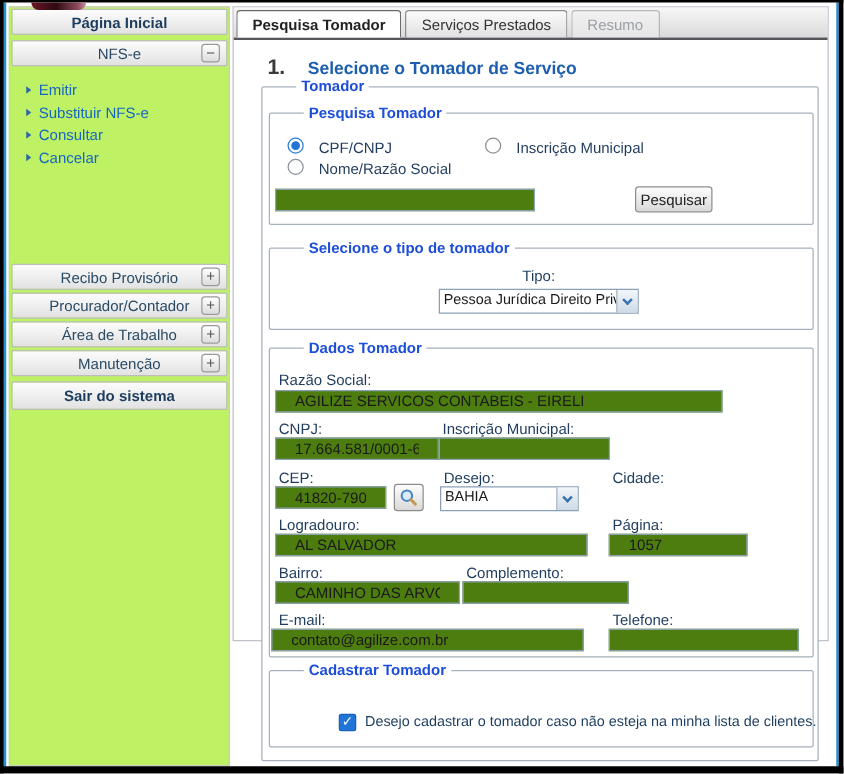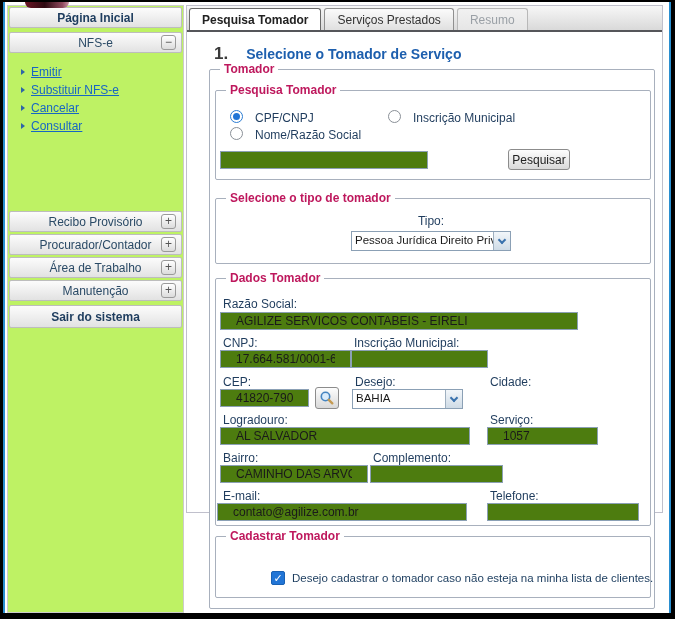--- a/index.html
+++ b/index.html
@@ -30,21 +30,21 @@
   .acc-header { position:relative; margin:2px 1px 0; height:21px;
     background:linear-gradient(#fcfcfc,#e2e2e2); border:1px solid #bdbdbd; border-radius:2px;
     display:flex; align-items:center; justify-content:center;
     font-size:12px; color:#2a4a66; cursor:pointer; }
   .acc-header.first { margin-top:4px; }
   .acc-btn { position:absolute; right:5px; top:2px; width:15px; height:15px;
     border:1px solid #9a9a9a; border-radius:3px; background:linear-gradient(#ffffff,#dcdcdc);
     font-size:12px; line-height:12px; text-align:center; color:#555; cursor:pointer; }
   .menu-body { height:156px; padding:10px 0 0 13px; }
   .menu-item { display:flex; align-items:center; height:18px; font-size:12px;
-    color:#1766c4; cursor:pointer;text-decoration:underline; }
+    color:#1766c4; cursor:pointer; }
   .tri { width:0; height:0; border-left:4px solid #2e65a8; border-top:3px solid transparent;
     border-bottom:3px solid transparent; margin-right:6px; }
   .exit { margin-top:4px; height:23px; }
 
   
   .main { position:absolute; left:186px; top:5px; width:477px; height:508px;
     background:#fff; border:1px solid #c0c0cc; }
   .tabstrip { height:26px; background:linear-gradient(#f7f7f7,#d9d9d9);
     border-bottom:2px solid #55565a; display:flex; align-items:flex-end; padding-left:2px; }
   .tab { padding:4px 12px 3px; font-size:12px; color:#333; border:1px solid #8f8f8f;
@@ -53,22 +53,22 @@
   .tab.active { background:#fff; font-weight:bold; color:#222; border-color:#6a6a6a; }
   .tab.disabled { color:#9aa0a6; background:linear-gradient(#f1f1f1,#e6e6e6);
     border-color:#b8b8b8; cursor:default; }
 
   .step { position:absolute; left:27px; top:38px; white-space:nowrap; }
   .step-num { font-size:17px; font-weight:bold; color:#3a3a3a; }
   .step-title { font-size:14px; font-weight:bold; color:#1d5fae; margin-left:18px; }
 
   
   .fs { position:absolute; border:1px solid #a8b0bd; border-radius:2px; background:#fff; }
-  .legend { position:absolute; top:-8px; left:10px; background:#fff; padding:0 4px;
-    font-size:12px; font-weight:bold; color:#be185d; white-space:nowrap; }
+  .legend { position:absolute; top:-8px; left:27px; background:#fff; padding:0 4px;
+    font-size:12px; font-weight:bold; color:#1d4ed8; white-space:nowrap; }
   .fs-outer { left:22px; top:63px; width:446px; height:540px; }
   .fs-pesquisa { left:5px; top:20px; width:436px; height:90px; }
   .fs-tipo { left:5px; top:128px; width:436px; height:66px; }
   .fs-dados { left:5px; top:208px; width:436px; height:248px; }
   .fs-cadastrar { left:5px; top:466px; width:436px; height:62px; }
 
   .lbl { position:absolute; font-size:12px; color:#1f3c5d; white-space:nowrap; }
   .txt { position:absolute; height:18px; border:1px solid #8ba0b5; background:#4d7c0f;
     font-size:12px; color:#1a1a1a; padding:1px 15px; font-family:"Liberation Sans",sans-serif; }
 
@@ -128,25 +128,25 @@
       <div class="menu-item">
         <span class="tri"></span>
         <span>Emitir</span>
       </div>
       <div class="menu-item">
         <span class="tri"></span>
         <span>Substituir NFS-e</span>
       </div>
       <div class="menu-item">
         <span class="tri"></span>
+        <span>Consultar</span>
+      </div>
+      <div class="menu-item">
+        <span class="tri"></span>
         <span>Cancelar</span>
-      </div>
-      <div class="menu-item">
-        <span class="tri"></span>
-        <span>Consultar</span>
       </div>
     </div>
 
     <div class="acc-header">
       <span>Recibo Provisório</span>
       <span class="acc-btn">+</span>
     </div>
     <div class="acc-header">
       <span>Procurador/Contador</span>
       <span class="acc-btn">+</span>
@@ -228,21 +228,21 @@
           </svg>
         </button>
         <div class="select" style="left:136px; top:110px; width:111px;">
           <span class="sel-text">BAHIA</span>
           <span class="sel-btn">
               <i class="chev"></i>
             </span>
         </div>
 
         <span class="lbl" style="left:7px; top:134px;">Logradouro:</span>
-        <span class="lbl" style="left:274px; top:134px;">Serviço:</span>
+        <span class="lbl" style="left:274px; top:134px;">Página:</span>
         <input class="txt" style="left: 4px; top: 148px; width: 250px;" value="AL SALVADOR">
         <input class="txt" style="left: 271px; top: 148px; width: 111px;" value="1057">
 
         <span class="lbl" style="left:7px; top:172px;">Bairro:</span>
         <span class="lbl" style="left:157px; top:172px;">Complemento:</span>
         <input class="txt" style="left: 4px; top: 186px; width: 148px;" value="CAMINHO DAS ARVORES">
         <input class="txt" style="left: 154px; top: 186px; width: 133px;" value="">
 
         <span class="lbl" style="left:7px; top:210px;">E-mail:</span>
         <span class="lbl" style="left:274px; top:210px;">Telefone:</span>

